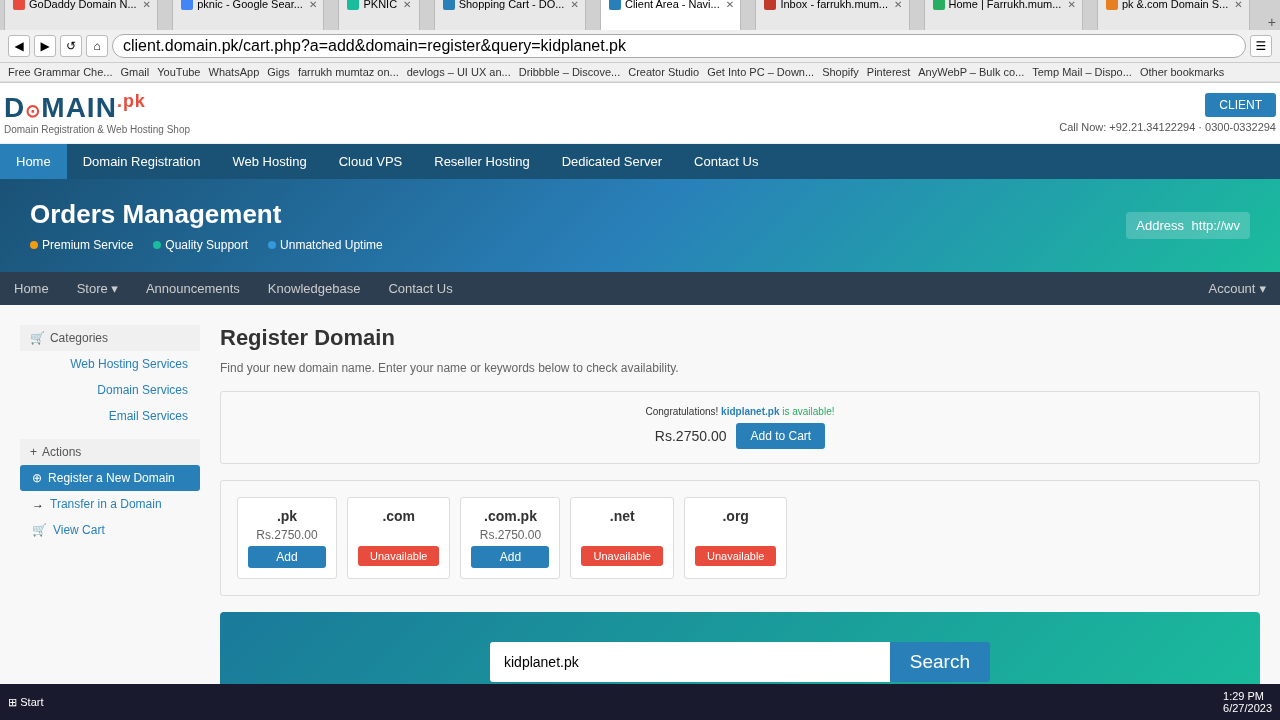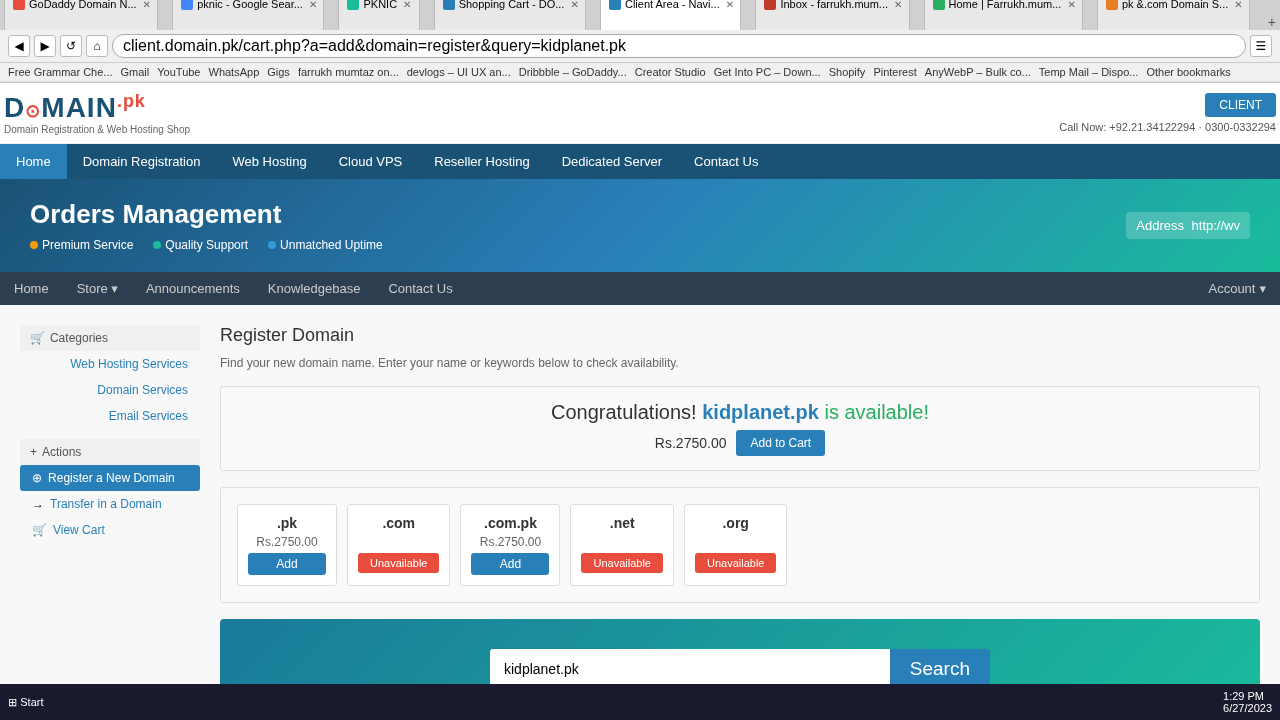--- a/index.html
+++ b/index.html
@@ -62,26 +62,26 @@
     .sidebar-item { padding: 6px 12px; font-size: 12px; cursor: pointer; display: flex; align-items: center; justify-content: flex-end; }
     .sidebar-item a { color: #2980b9; text-decoration: none; }
     .sidebar-actions { margin-top: 8px; }
     .sidebar-action-item { padding: 6px 12px; font-size: 12px; cursor: pointer; display: flex; align-items: center; gap: 6px; }
     .sidebar-action-item.active { background: #2980b9; color: #fff; border-radius: 3px; }
     .sidebar-action-item.active a { color: #fff; text-decoration: none; }
     .sidebar-action-item a { color: #2980b9; text-decoration: none; }
 
     
     .main-content { flex: 1; }
-    .page-title { font-size: 18px; color: #333; margin-bottom: 10px; font-weight: normal; }
+    .page-title { font-size: 22px; color: #333; margin-bottom: 10px; font-weight: bold; }
     .page-desc { font-size: 12px; color: #666; margin-bottom: 16px; }
 
     
     .available-banner { background: #f9f9f9; border: 1px solid #ddd; padding: 14px; text-align: center; margin-bottom: 16px; border-radius: 3px; }
-    .available-text { font-size: 20px; color: #333; }
+    .available-text { font-size: 10px; color: #333; }
     .available-text .domain-name { color: #2980b9; font-weight: bold; }
     .available-text .available-word { color: #27ae60; }
     .price-row { margin-top: 6px; display: flex; align-items: center; justify-content: center; gap: 10px; }
     .price { font-size: 14px; color: #333; }
     .add-cart-btn { background: #2980b9; color: #fff; border: none; padding: 6px 14px; border-radius: 3px; cursor: pointer; font-size: 12px; }
 
     
     .domain-options { border: 1px solid #ddd; background: #f9f9f9; padding: 16px; border-radius: 3px; margin-bottom: 16px; }
     .domain-cards { display: flex; gap: 10px; flex-wrap: wrap; }
     .domain-card { background: #fff; border: 1px solid #ddd; border-radius: 3px; padding: 10px; text-align: center; min-width: 100px; }
@@ -156,21 +156,21 @@
     <div class="nav-btn">☰</div>
   </div>
   <div class="bookmarks-bar">
     <span class="bookmark-item">Free Grammar Che...</span>
     <span class="bookmark-item">Gmail</span>
     <span class="bookmark-item">YouTube</span>
     <span class="bookmark-item">WhatsApp</span>
     <span class="bookmark-item">Gigs</span>
     <span class="bookmark-item">farrukh mumtaz on...</span>
     <span class="bookmark-item">devlogs – UI UX an...</span>
-    <span class="bookmark-item">Dribbble – GoDaddy...</span>
+    <span class="bookmark-item">Dribbble – Discove...</span>
     <span class="bookmark-item">Creator Studio</span>
     <span class="bookmark-item">Get Into PC – Down...</span>
     <span class="bookmark-item">Shopify</span>
     <span class="bookmark-item">Pinterest</span>
     <span class="bookmark-item">AnyWebP – Bulk co...</span>
     <span class="bookmark-item">Temp Mail – Dispo...</span>
     <span class="bookmark-item">Other bookmarks</span>
   </div>
 </div>
 

